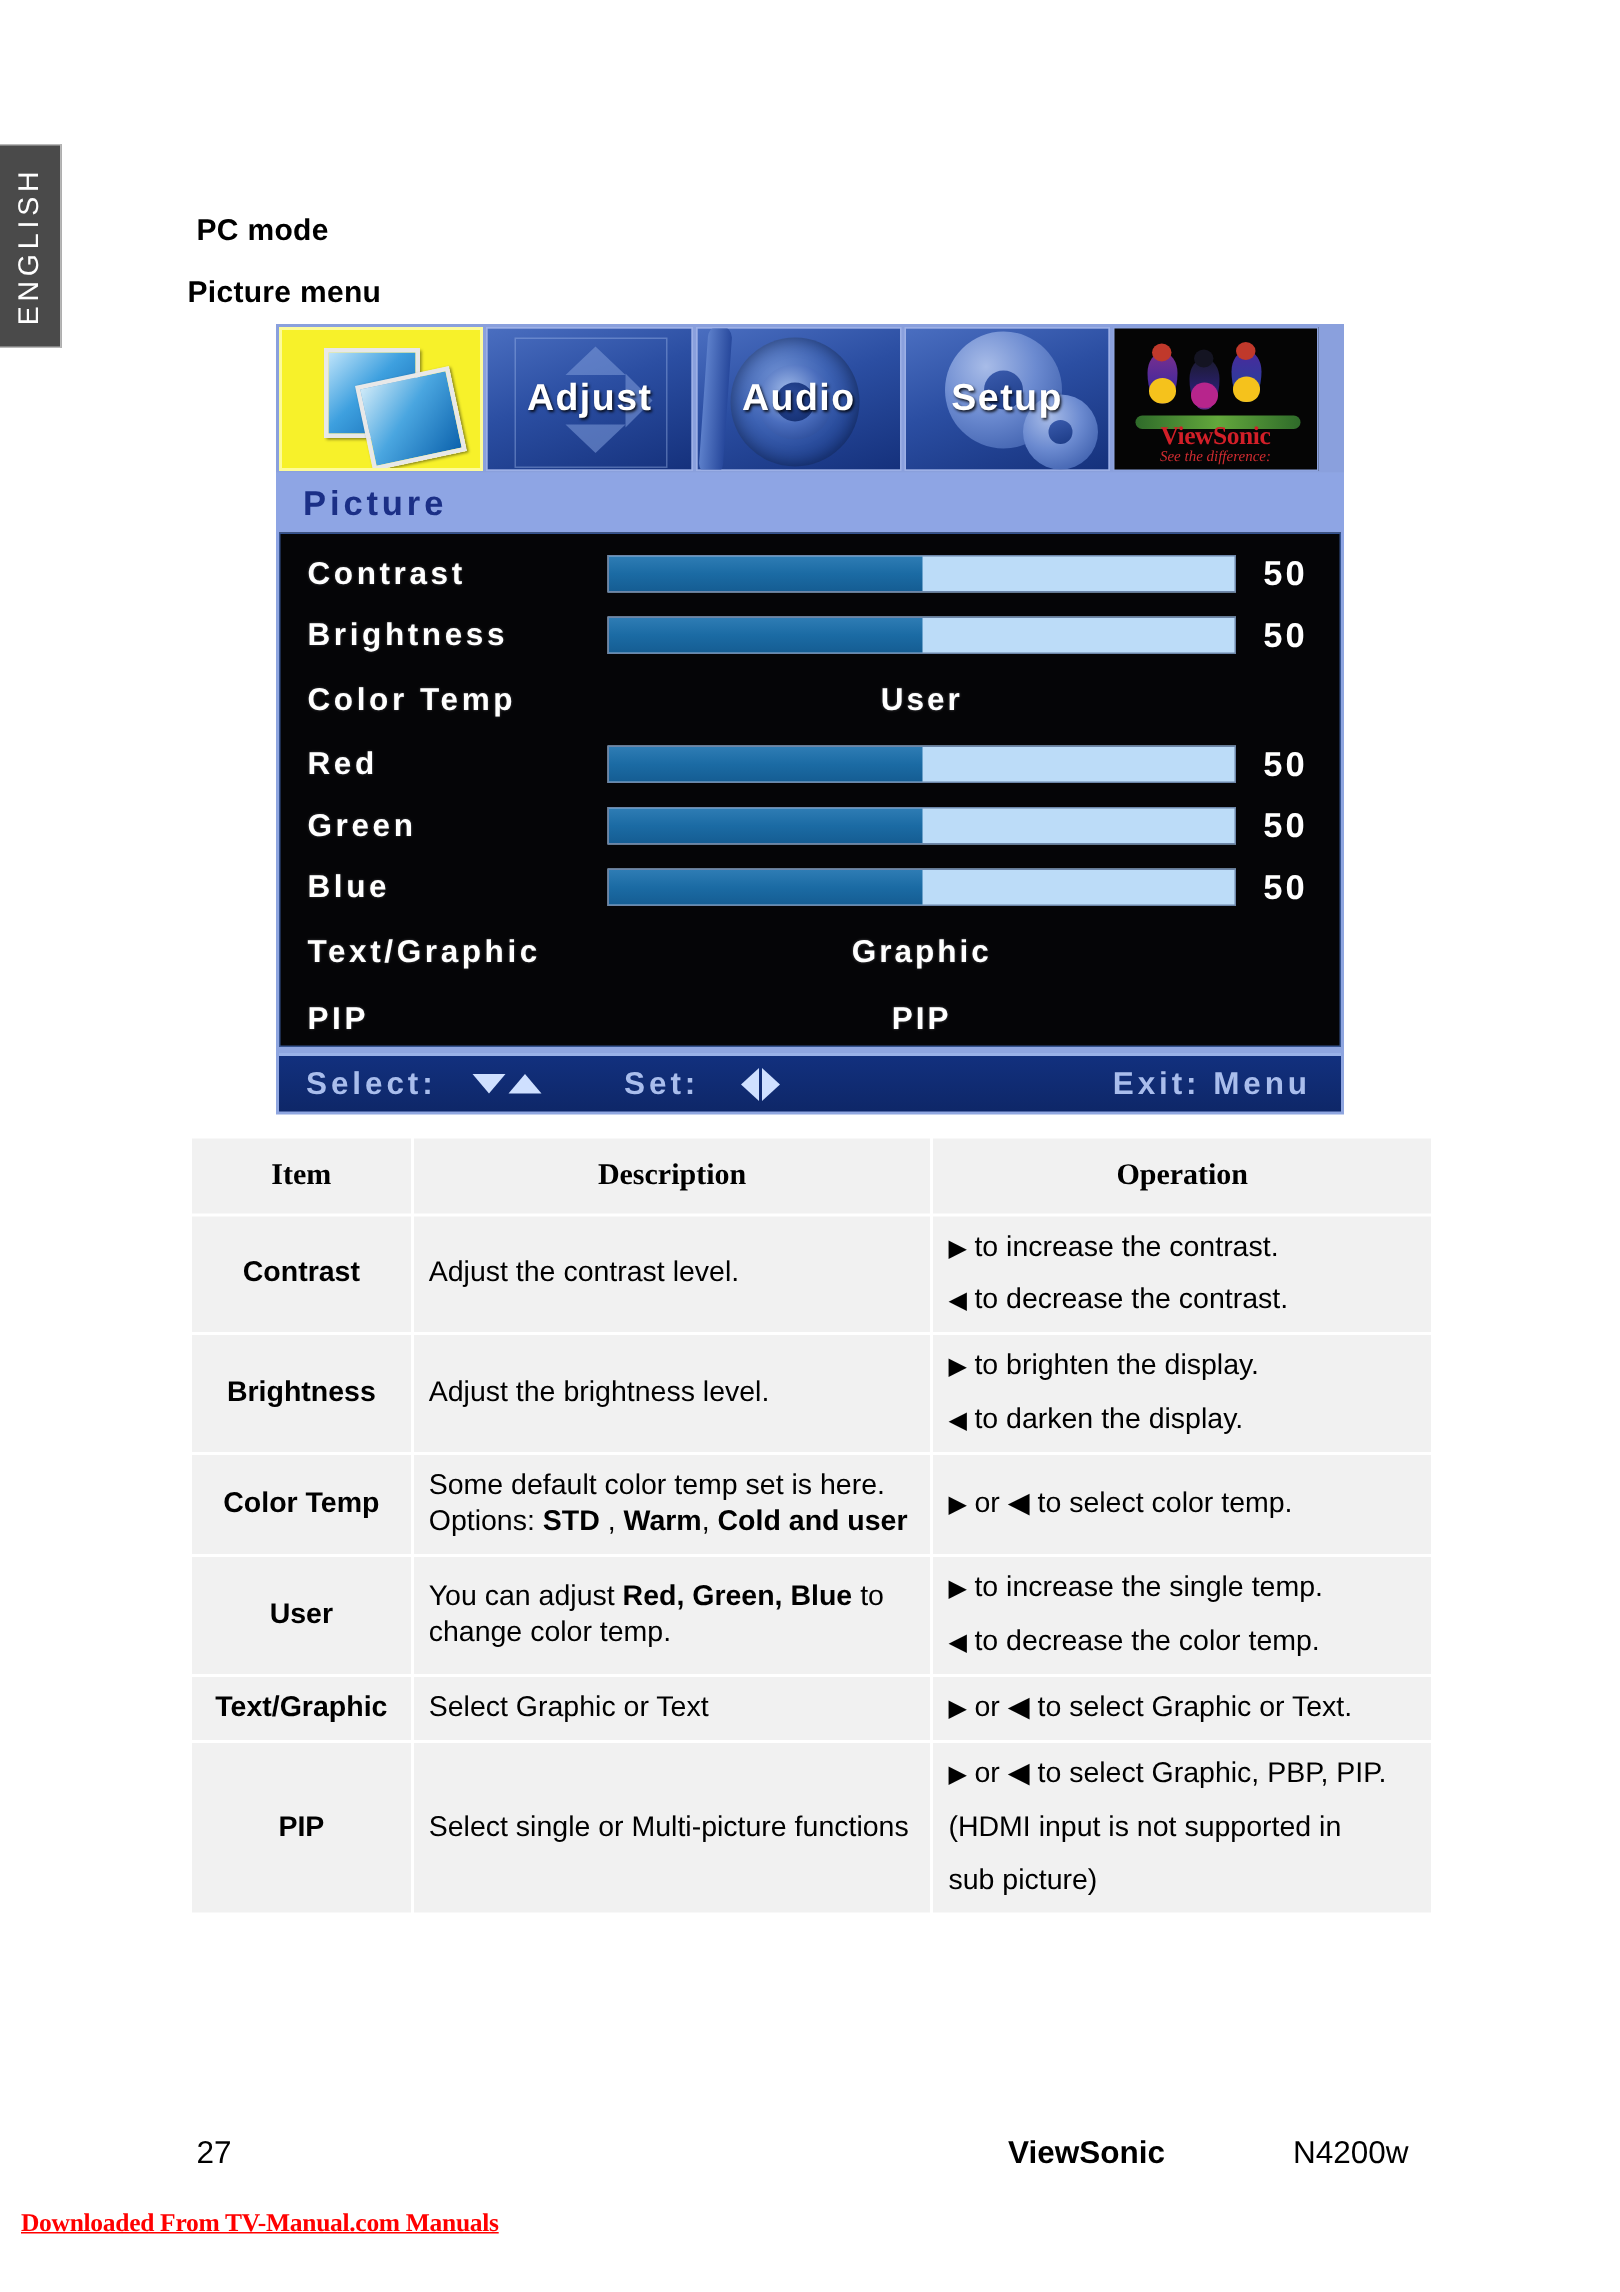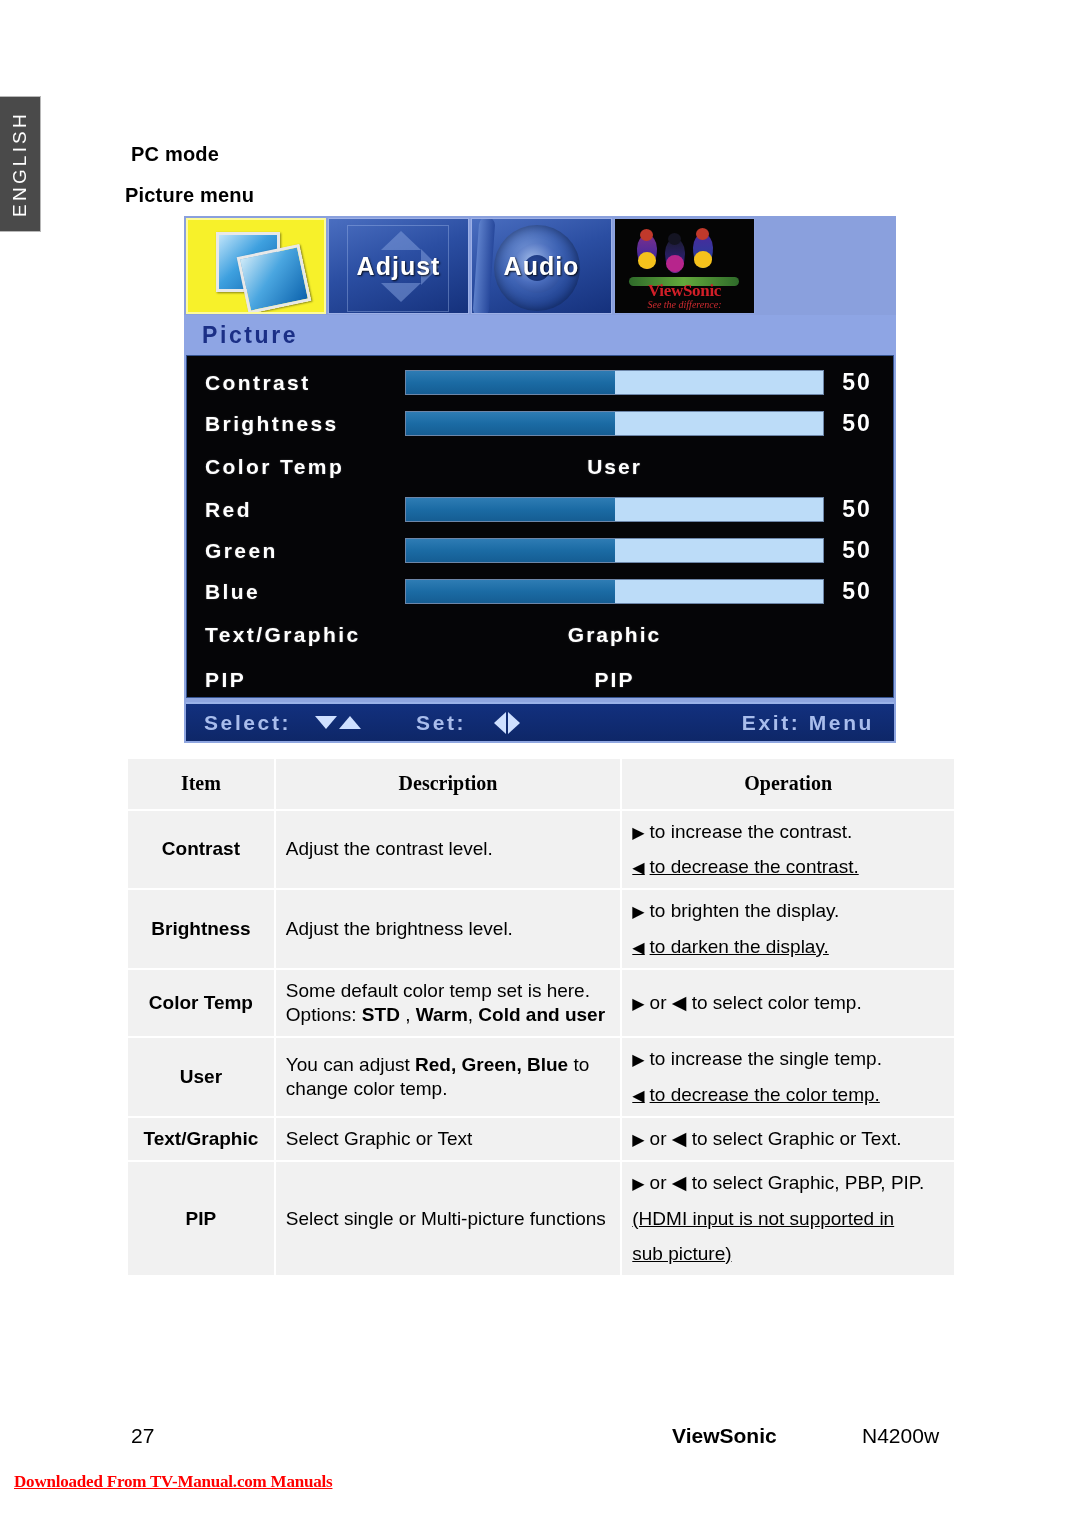--- a/index.html
+++ b/index.html
@@ -383,21 +383,21 @@
     font-weight: bold;
     font-size: 20px;
     text-align: center;
     padding: 12px 10px;
     font-family: Liberation Serif, serif;
   }
   .col-item { width: 146px; text-align: center; font-weight: bold; }
   .col-desc { width: 348px; margin-top: 44px; }
   .col-oper { width: 332px; }
   .op-line { display: block; white-space: nowrap; }
-  .op-line + .op-line { margin-top: 11px; text-decoration: underline; }
+  .op-line + .op-line { margin-top: 11px; }
   .arrow-r::before { content: "\25B6"; font-size: 16px; margin-right: 5px; }
   .arrow-l::before { content: "\25C0"; font-size: 16px; margin-right: 5px; }
 
   
   #pg-num {
     position: absolute;
     left: 131px;
     top: 1424px;
     font-size: 21px;
     color: #000000;
@@ -466,20 +466,29 @@
     <div class="osd-tab" id="tab-audio">
       <div>
         <div class="spk-stand"></div>
         <div class="spk-outer"></div>
         <div class="spk-mid"></div>
         <div class="spk-in"></div>
       </div>
       <div class="osd-tab-label">Audio</div>
     </div>
 
+    <div class="osd-tab" id="tab-setup">
+      <div>
+        <div class="gear gear-big"></div>
+        <div class="gear gear-sm"></div>
+        <div class="gear-hole gh-big"></div>
+        <div class="gear-hole gh-sm"></div>
+      </div>
+      <div class="osd-tab-label">Setup</div>
+    </div>
 
     <div class="osd-tab" id="tab-logo">
       <div>
         <div class="bird" style="left:22px;top:16px;background:linear-gradient(180deg,#7a2f8c 0%,#4a2a9c 60%,#3a2a8c 100%);"></div>
         <div class="bird-head" style="left:25px;top:10px;background:#c0392b;"></div>
         <div class="bird-belly" style="left:23px;top:33px;"></div>
 
         <div class="bird" style="left:50px;top:20px;background:linear-gradient(180deg,#1b1b2e 0%,#2a1f6e 60%,#6a2a8c 100%);"></div>
         <div class="bird-head" style="left:53px;top:14px;background:#141422;"></div>
         <div class="bird-belly" style="left:51px;top:36px;background:#b7258c;"></div>

